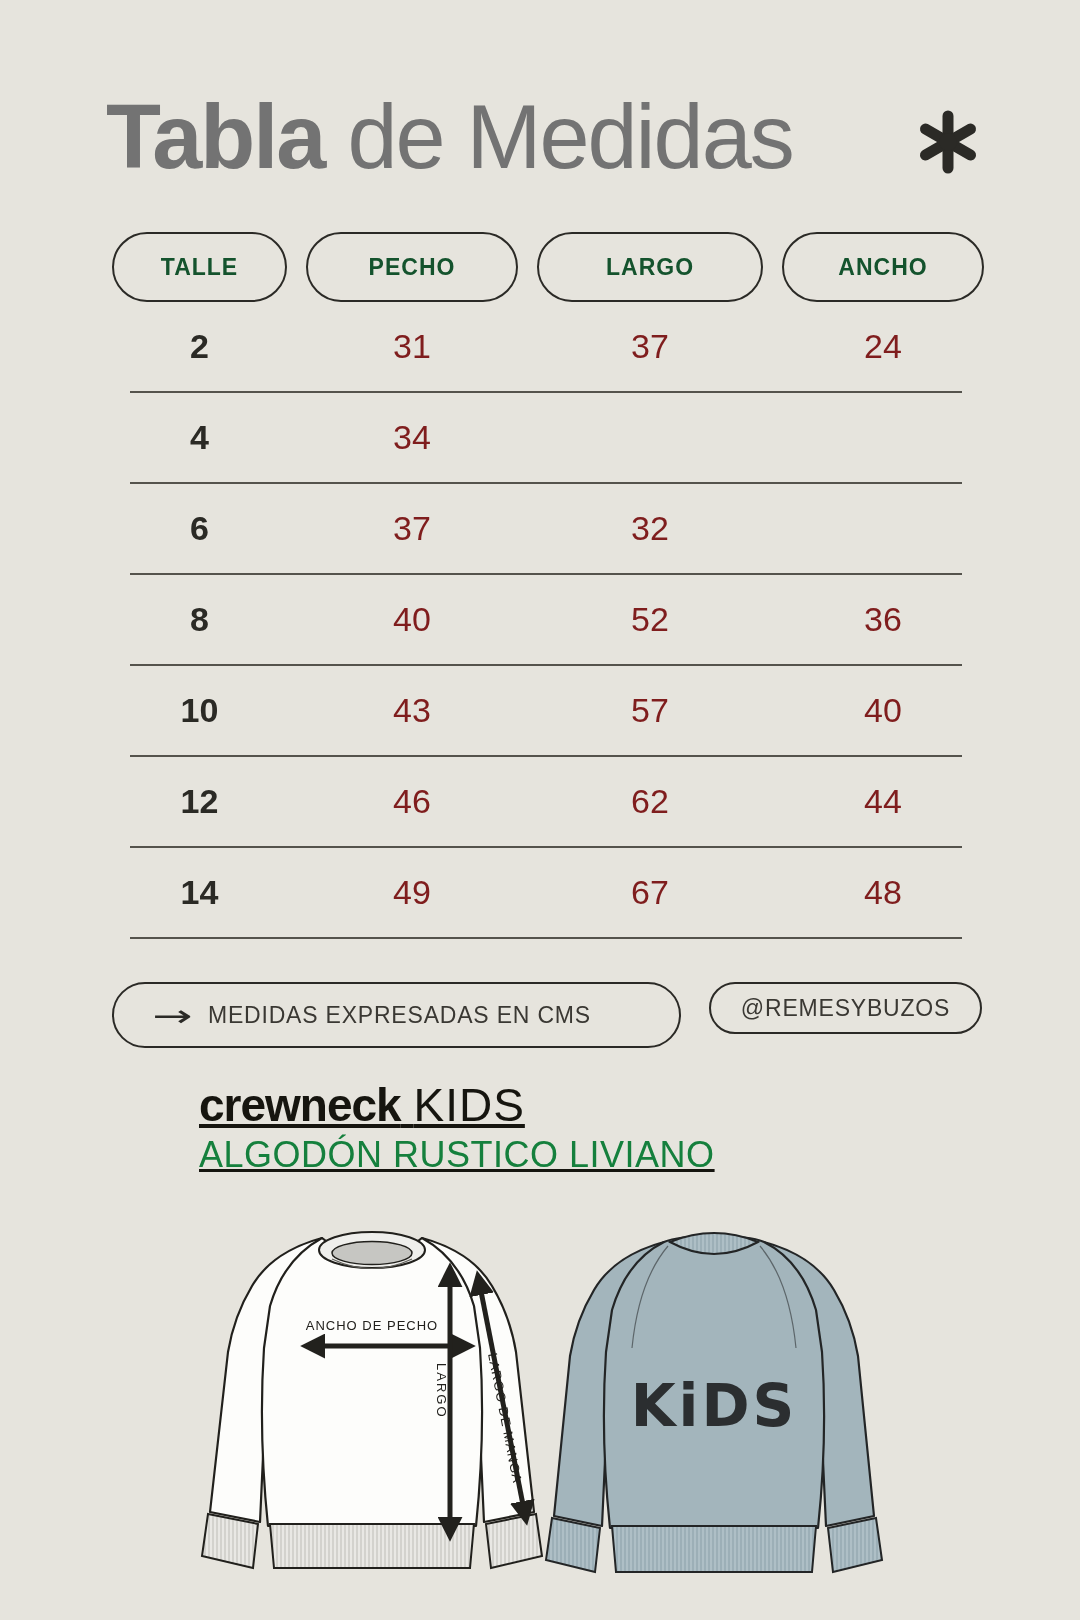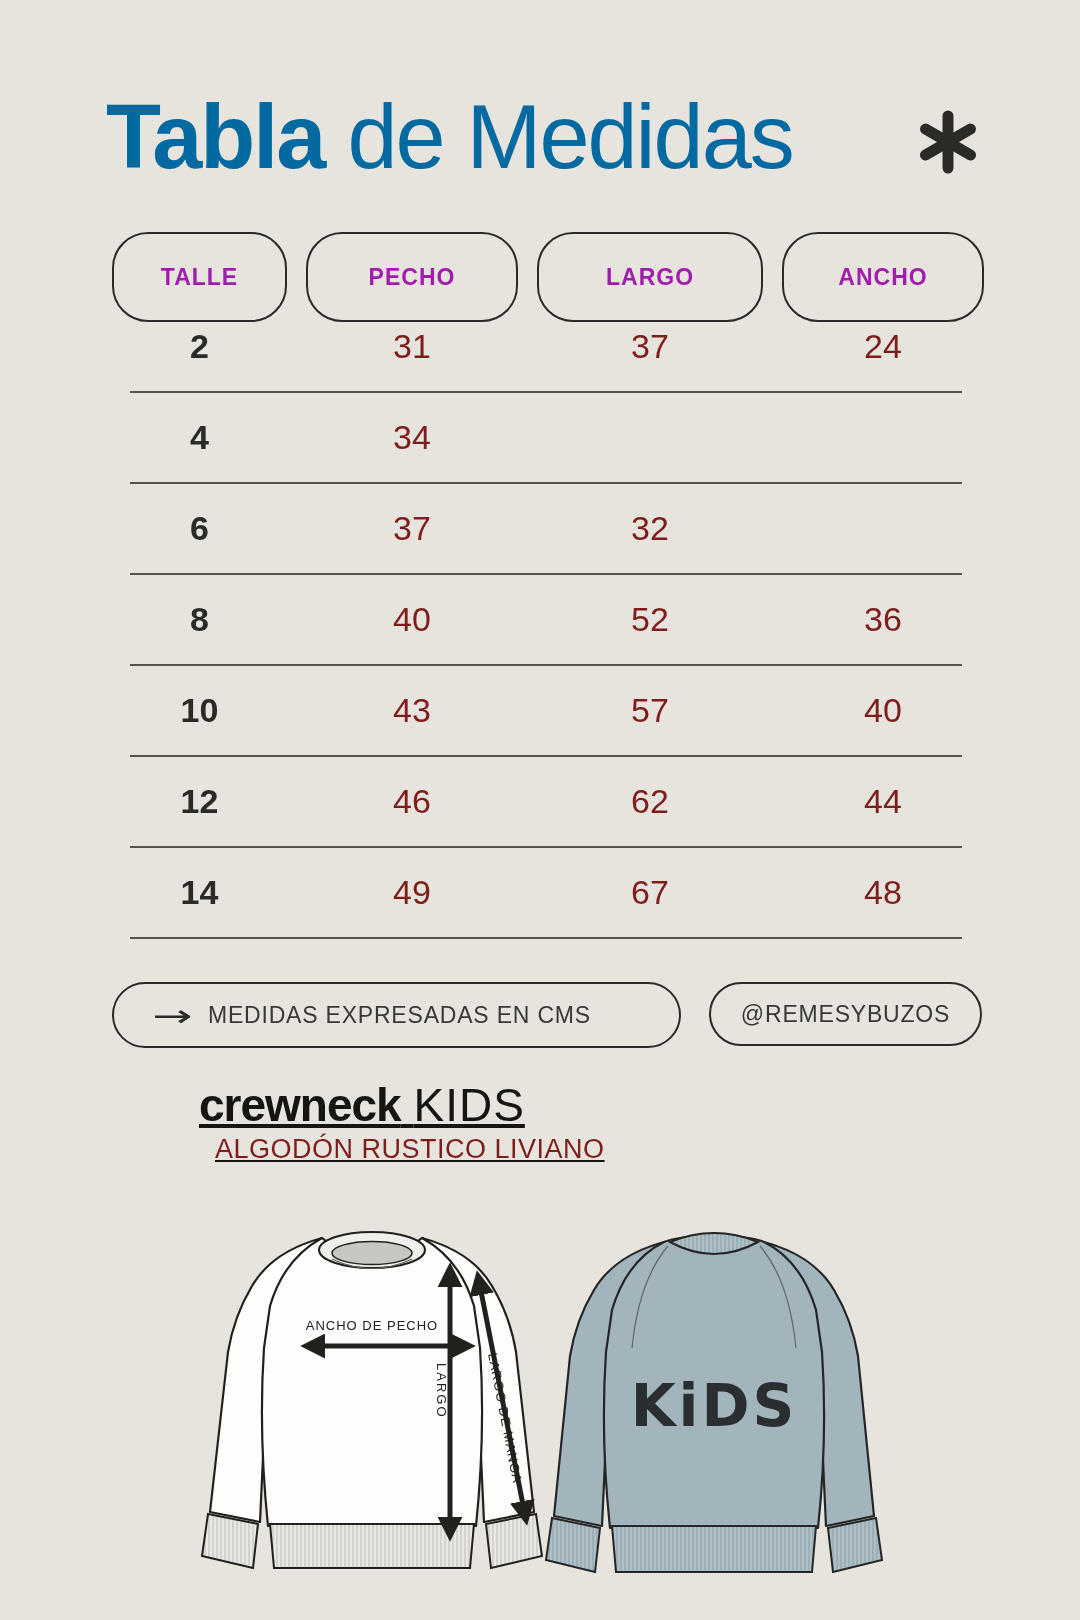--- a/index.html
+++ b/index.html
@@ -2,58 +2,58 @@
 <html><head>
 <meta charset="utf-8">
 <style>
   html,body{margin:0;padding:0;background:#cfcec8;}
   .sheet{
     position:relative;width:1080px;height:1620px;margin:0 auto;
     background:#e6e4dd;overflow:hidden;
     font-family:"Liberation Sans", sans-serif;color:#2b2a26;
   }
   
-  .title{position:absolute;left:106px;top:92px;font-size:90px;letter-spacing:-2px;line-height:1;white-space:nowrap;color:#0369a1;}
+  .title{position:absolute;left:106px;top:92px;font-size:90px;letter-spacing:-2px;line-height:1;white-space:nowrap;color:#737373;}
   .title .t-bold{font-weight:700;}
   .title .t-reg{font-weight:400;}
   .asterisk{position:absolute;left:916px;top:110px;width:64px;height:64px;}
   
   .cols{display:grid;grid-template-columns:175px 212px 226px 202px;column-gap:19px;align-items:center;}
   .thead{position:absolute;left:112px;top:232px;width:872px;}
   .pill{
-    border:2.5px solid #2b2a26;border-radius:36px;height:90px;
+    border:2.5px solid #2b2a26;border-radius:36px;height:70px;
     display:flex;align-items:center;justify-content:center;
-    font-size:23px;font-weight:700;letter-spacing:1px;color:#a21caf;
+    font-size:23px;font-weight:700;letter-spacing:1px;color:#14532d;
     box-sizing:border-box;background:transparent;
   }
   .tbody{position:absolute;left:112px;top:302px;width:872px;}
   .trow{height:89px;}
   .cell{display:flex;align-items:center;justify-content:center;font-size:34px;color:#7f1d1d;}
   .cell.size{font-weight:700;color:#2b2a25;}
   .sep{height:0;border-top:2px solid #55534c;margin-left:18px;margin-right:22px;}
   
   .note-pill{
     position:absolute;left:112px;top:982px;width:569px;height:66px;box-sizing:border-box;
     border:2.5px solid #2b2a26;border-radius:34px;
     display:flex;align-items:center;gap:30px;padding-left:38px;
     font-size:23px;letter-spacing:0.8px;color:#3a3833;
   }
   .note-pill .arrow{display:inline-block;transform:scaleX(1.6);transform-origin:left center;font-size:30px;font-family:"DejaVu Sans",sans-serif;color:#2b2a26;}
   .handle-pill{
-    position:absolute;left:709px;top:982px;width:273px;height:64px;box-sizing:border-box;
+    position:absolute;left:709px;top:982px;width:273px;height:52px;box-sizing:border-box;
     border:2.5px solid #2b2a26;border-radius:34px;
     display:flex;align-items:center;justify-content:center;
     font-size:23px;letter-spacing:0.8px;color:#3a3833;
   }
   
   .brand{position:absolute;left:199px;top:1080px;color:#16150f;text-decoration:underline;}
   .brand .line1{font-size:46px;line-height:1.1;}
   .brand .b-bold{font-weight:700;letter-spacing:-1px;}
   .brand .b-light{font-weight:300;letter-spacing:1px;}
-  .brand .line2{font-size:27px;font-weight:400;letter-spacing:0.5px;margin-top:3px;color:#7f1d1d;margin-left:16px;}
+  .brand .line2{font-size:36px;font-weight:400;letter-spacing:0.5px;margin-top:3px;color:#15803d;}
   
   .front-illus{position:absolute;left:200px;top:1228px;}
   .back-illus{position:absolute;left:540px;top:1228px;}
   svg text.diagram-label{font-family:"Liberation Sans",sans-serif;fill:#22211d;}
 </style>
 </head>
 <body>
 
 <div class="sheet">
 

